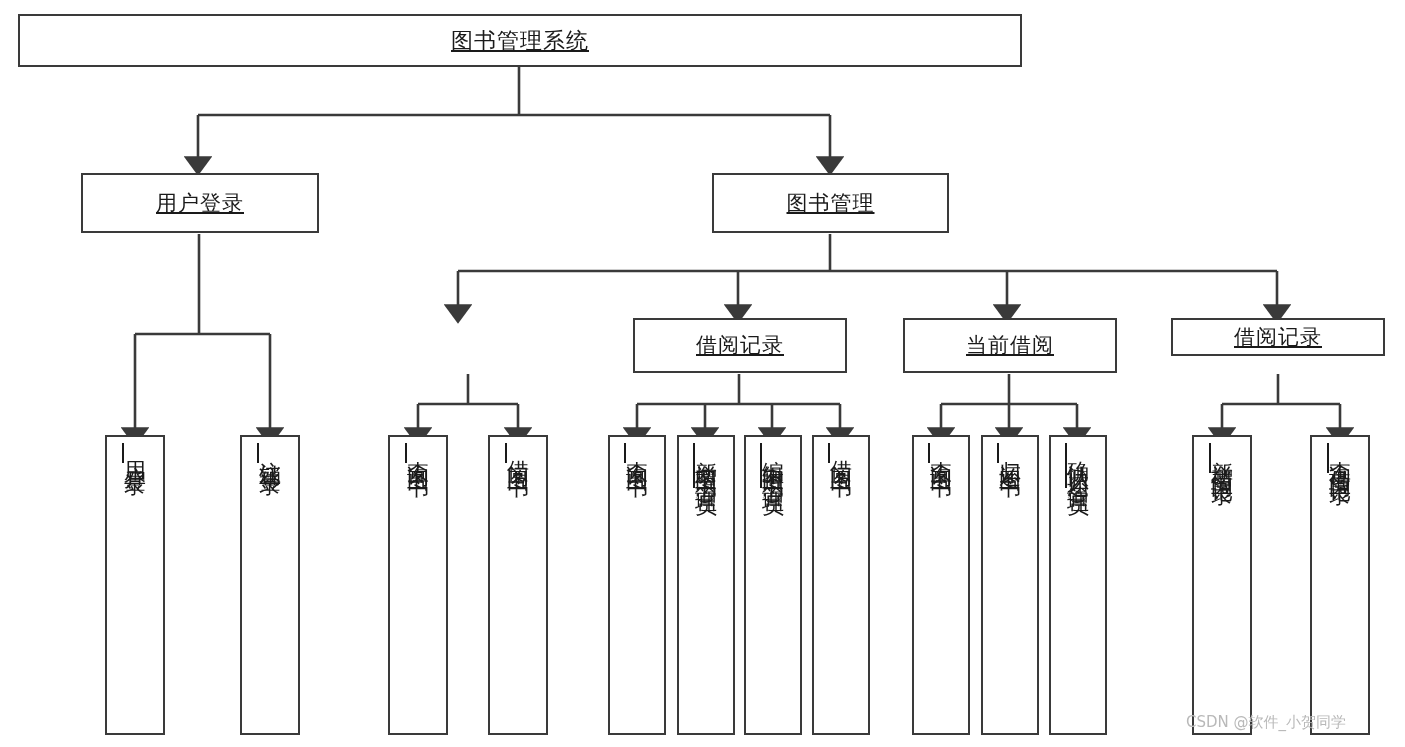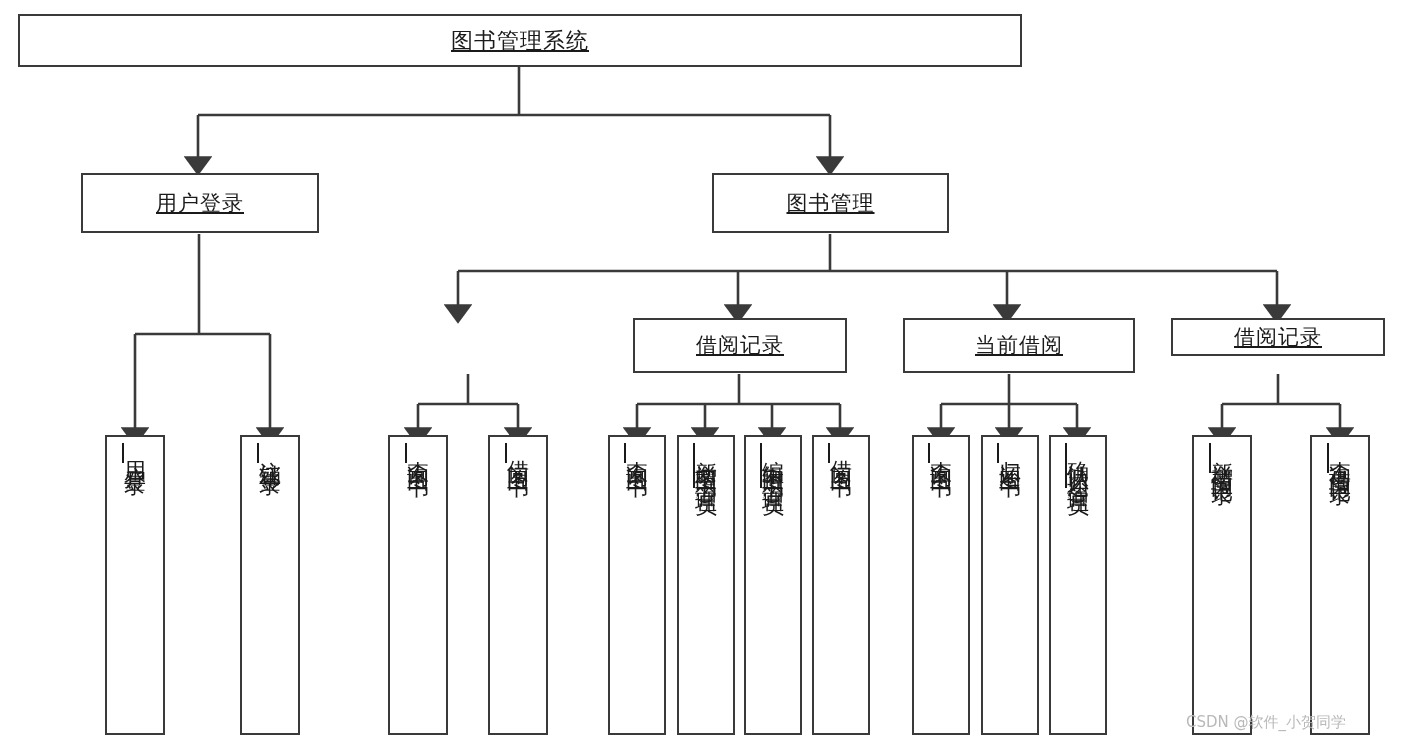--- a/index.html
+++ b/index.html
@@ -141,21 +141,21 @@
 
   <div class="node horiz" style="left:712px; top:173px; width:237px; height:60px;">
     <span class="label">图书管理</span>
   </div>
 
 
   <div class="node horiz" style="left:633px; top:318px; width:214px; height:55px;">
     <span class="label">借阅记录</span>
   </div>
 
-  <div class="node horiz" style="left:903px; top:318px; width:232px; height:55px;">
+  <div class="node horiz" style="left:903px; top:318px; width:214px; height:55px;">
     <span class="label">当前借阅</span>
   </div>
 
   <div class="node horiz" style="left:1171px; top:318px; width:214px; height:38px;">
     <span class="label">借阅记录</span>
   </div>
 
   <div class="node vert" style="left:105px; top:435px; width:60px; height:300px;">
     <span class="label">用户登录</span>
   </div>

